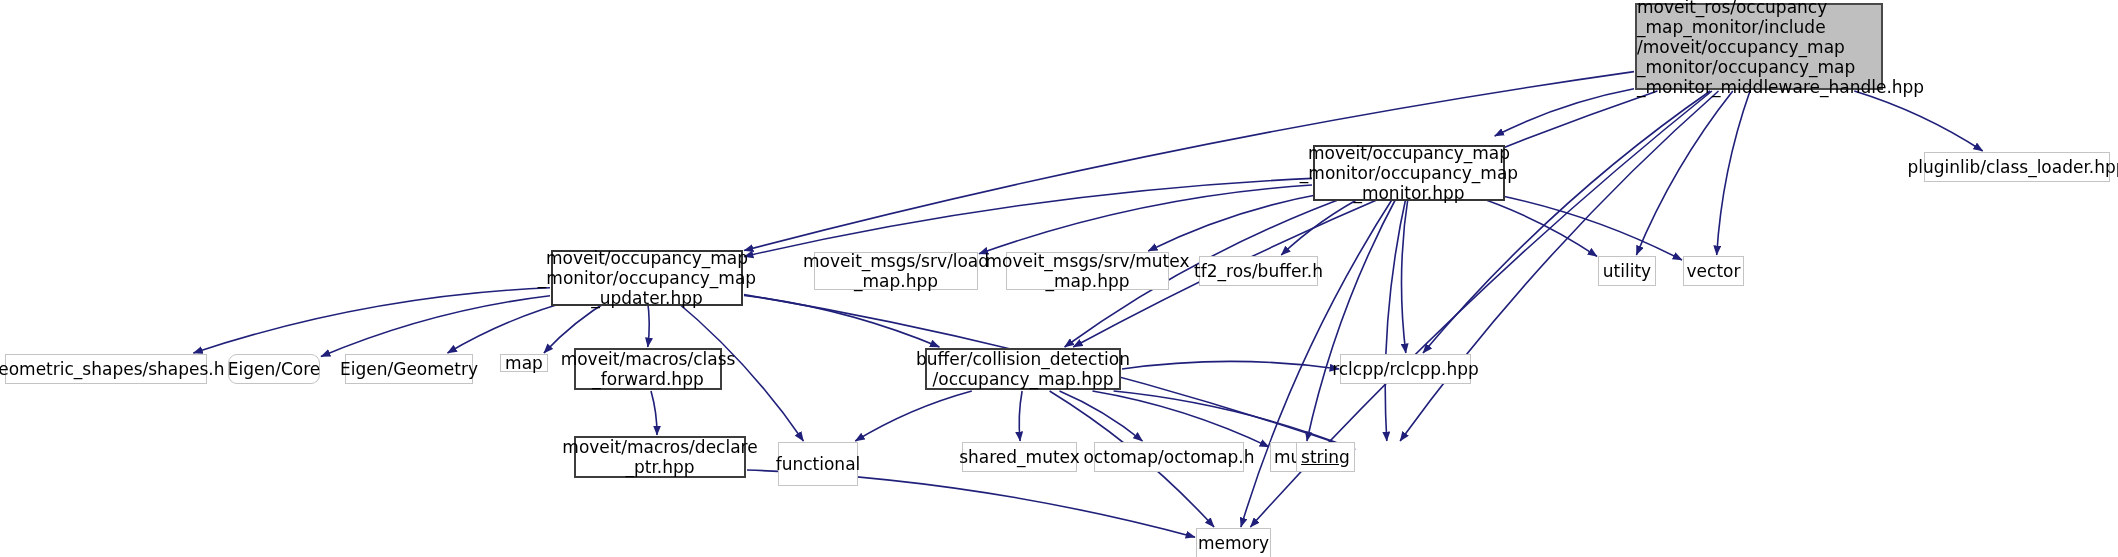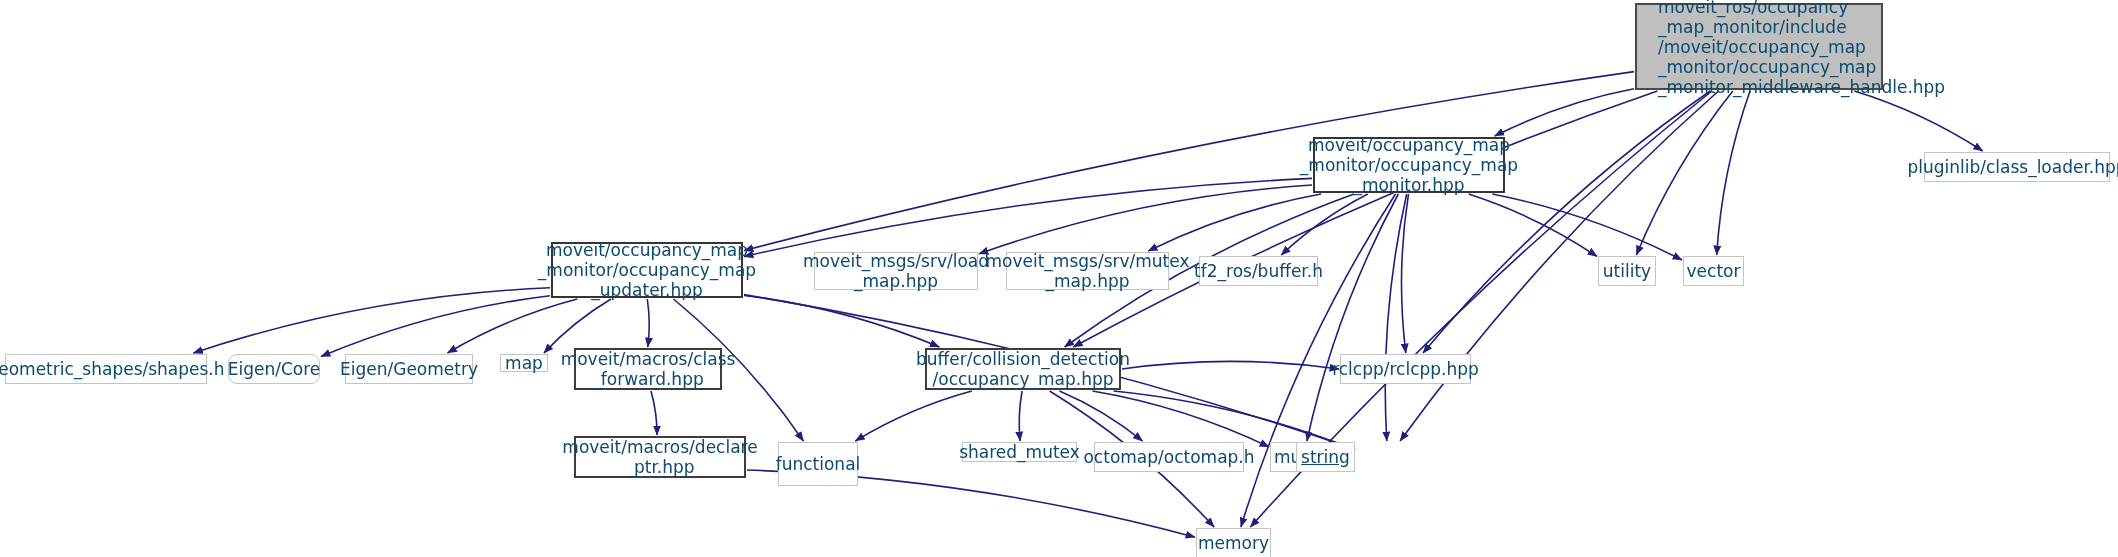--- a/index.html
+++ b/index.html
@@ -18,38 +18,38 @@
     width:2118px;height:557px;
     pointer-events:none;
   }
   .node{
     position:absolute;
     box-sizing:border-box;
     display:flex;
     align-items:center;
     justify-content:center;
     text-align:center;
-    color:#0c4a6e;
+    color:#000000;
     font-size:17px;
     line-height:20px;
     letter-spacing:0px;
     white-space:pre-line;
     background:#ffffff;
     border:1px solid #c4c4c4;
-    padding:1px 21px;
+    padding:1px 0;
     z-index:5;
   }
   .node.dark{ border:2px solid #3d3d3d; }
   .node.root{
     background:#bfbfbf;
     border:2px solid #494949;
     justify-content:flex-start;
     text-align:left;
   }
-  .node.mid  { border:2px solid #353535; }
+  .node.mid  { border:2px solid #353535;margin-top:8px; }
 </style>
 </head>
 <body>
 
 <div id="canvas">
   <svg id="edges" viewBox="0 0 2118 557" xmlns="http://www.w3.org/2000/svg">
     <defs>
       <marker id="ah" markerWidth="10" markerHeight="8" refX="9.4" refY="4" orient="auto" markerUnits="userSpaceOnUse">
         <path d="M0,0 L10,4 L0,8 Z" fill="#20207a"></path>
       </marker>
@@ -119,19 +119,19 @@
       <div class="node light" style="left: 345px; top: 354px; width: 128px; height: 30px;">Eigen/Geometry</div>
       <div class="node light" style="left: 500px; top: 354px; width: 48px; height: 18px;">map</div>
       <div class="node dark" style="left: 574px; top: 348px; width: 148px; height: 42px;">moveit/macros/class
 _forward.hpp</div>
       <div class="node dark" style="left: 925px; top: 348px; width: 196px; height: 42px;">buffer/collision_detection
 /occupancy_map.hpp</div>
       <div class="node light" style="left: 1340px; top: 354px; width: 131px; height: 30px;">rclcpp/rclcpp.hpp</div>
       <div class="node dark" style="left: 574px; top: 436px; width: 172px; height: 42px;">moveit/macros/declare
 _ptr.hpp</div>
       <div class="node light" style="left: 778px; top: 442px; width: 80px; height: 44px;">functional</div>
-      <div class="node light" style="left: 962px; top: 442px; width: 115px; height: 20px;">shared_mutex</div>
+      <div class="node light" style="left: 962px; top: 442px; width: 115px; height: 30px;">shared_mutex</div>
       <div class="node light" style="left: 1094px; top: 442px; width: 150px; height: 30px;">octomap/octomap.h</div>
       <div class="node light" style="left: 1270px; top: 442px; width: 62px; height: 30px;">mutex</div>
       <div class="node light" style="left: 1296px; top: 442px; width: 59px; height: 30px; text-decoration: underline;">string</div>
       <div class="node light" style="left: 1196px; top: 528px; width: 75px; height: 30px;">memory</div>
     </div>
 </div>
 
 </body></html>

